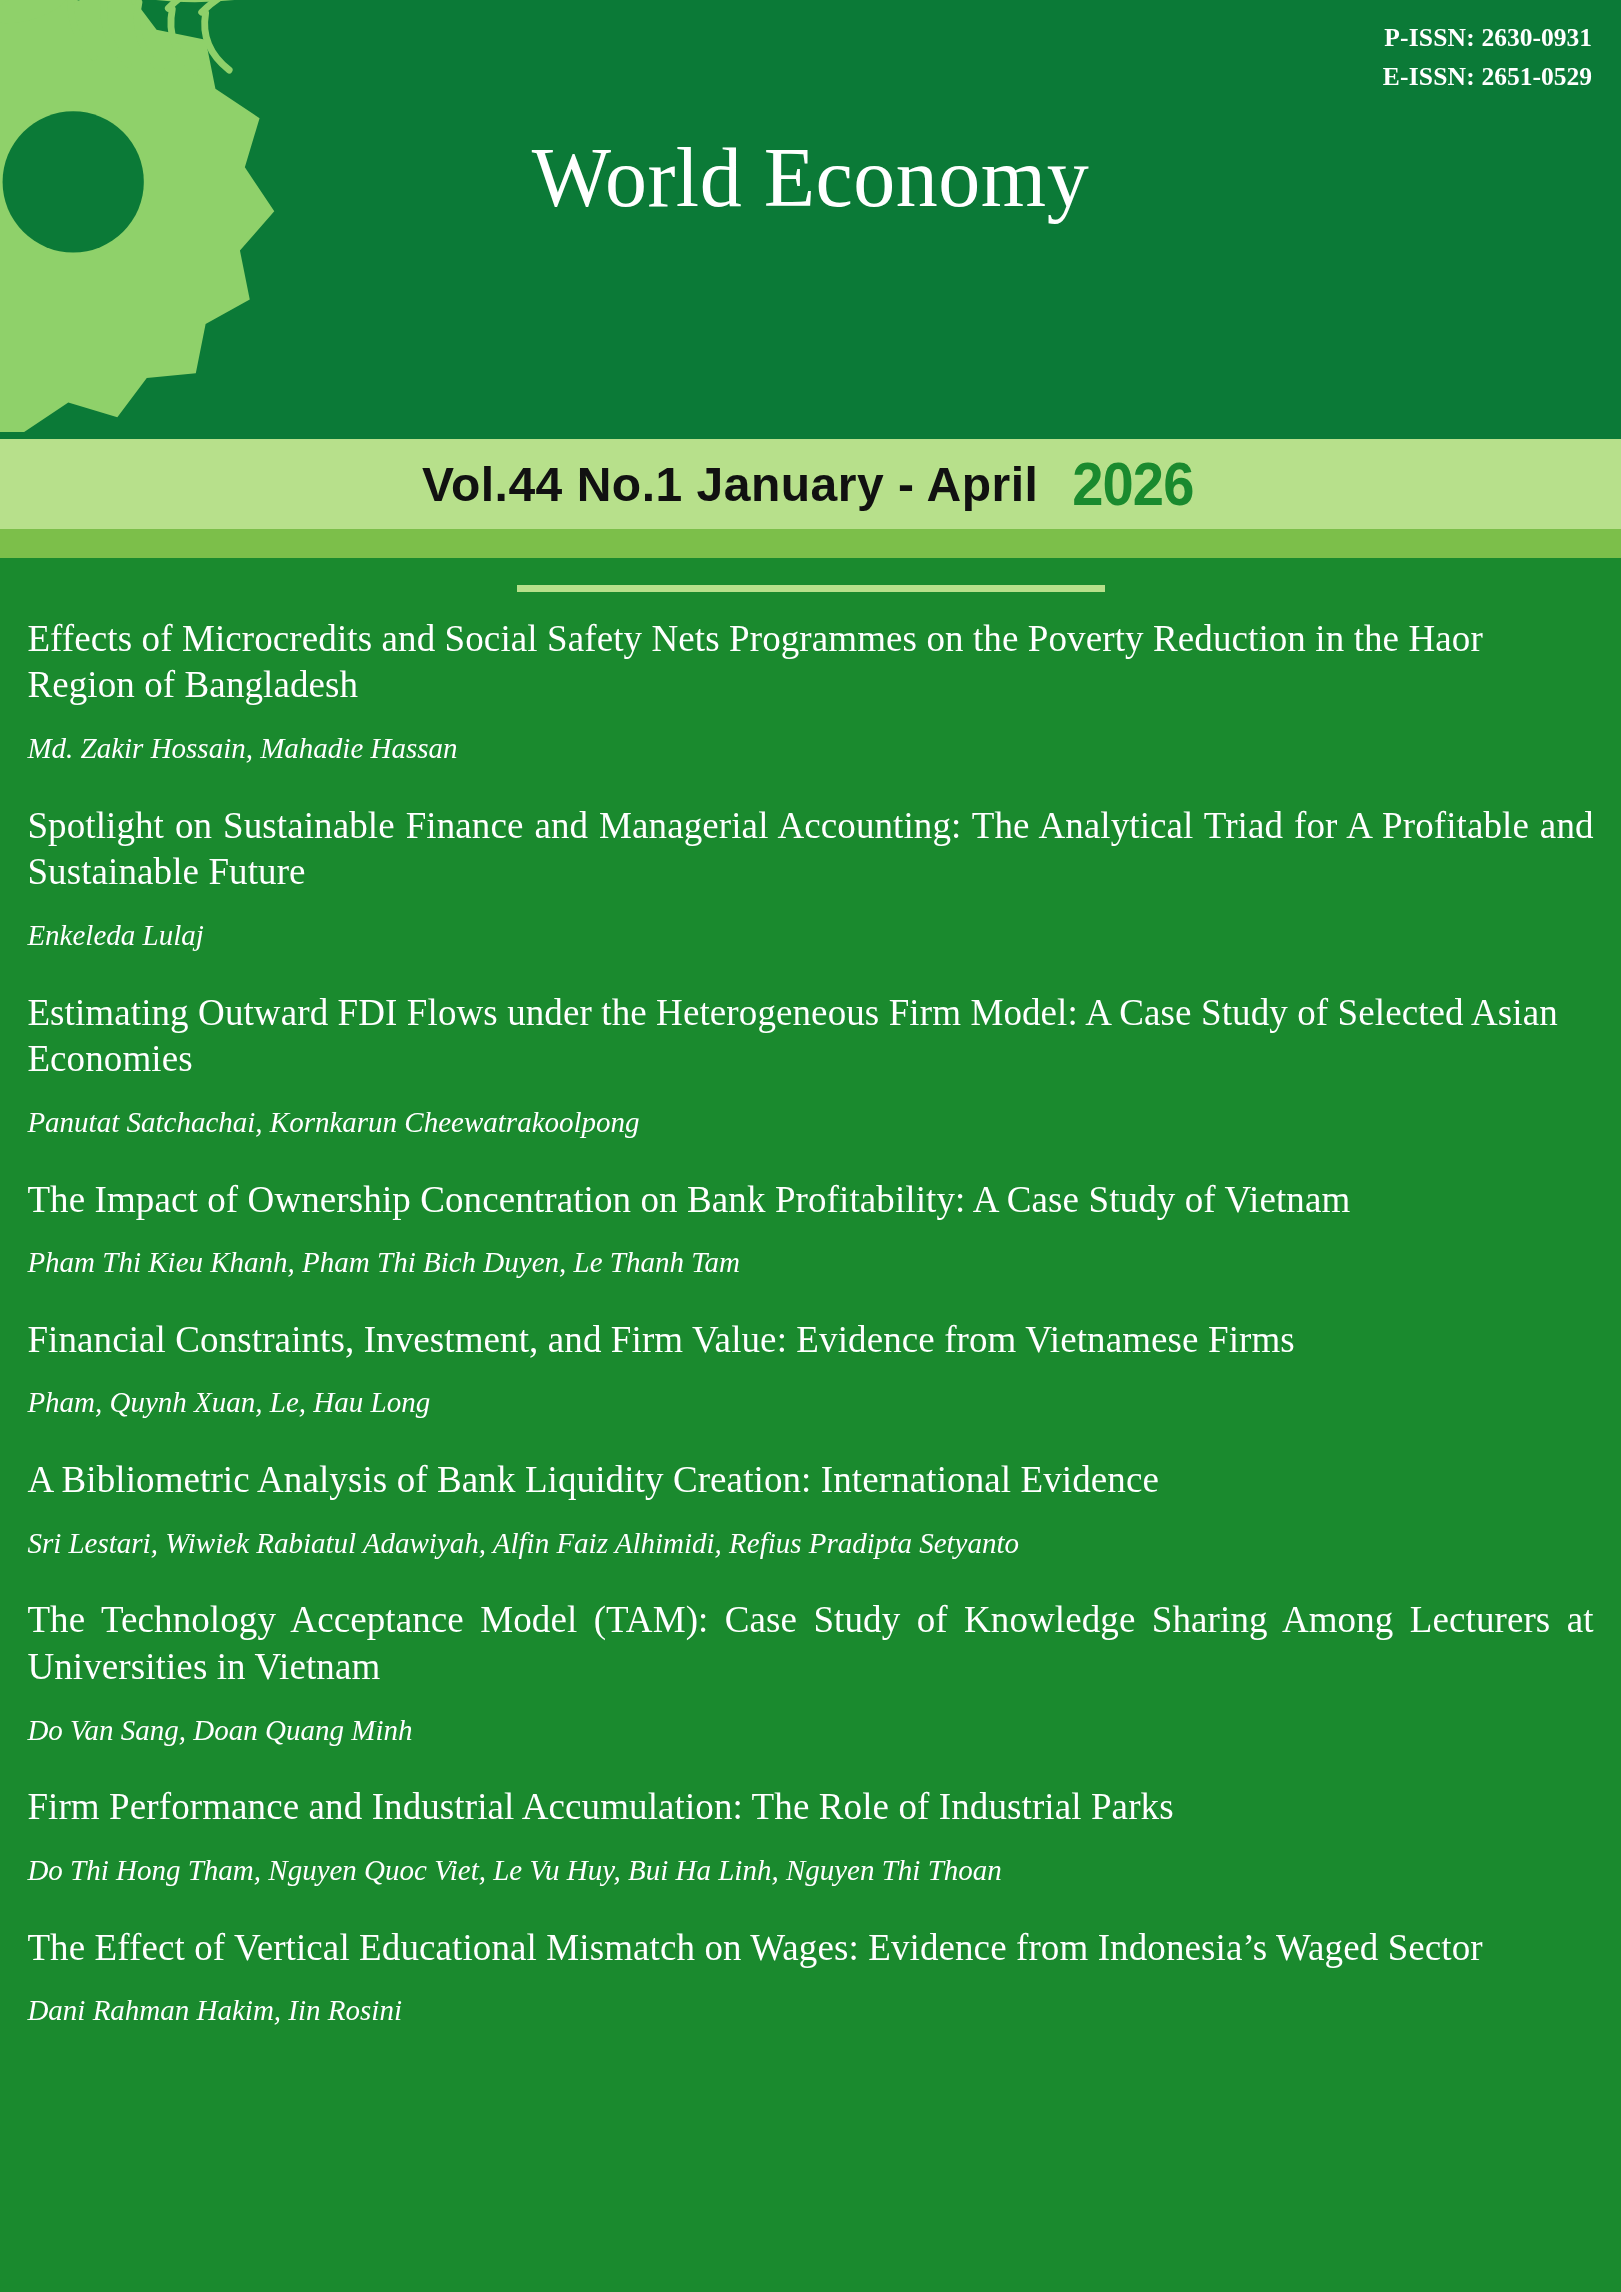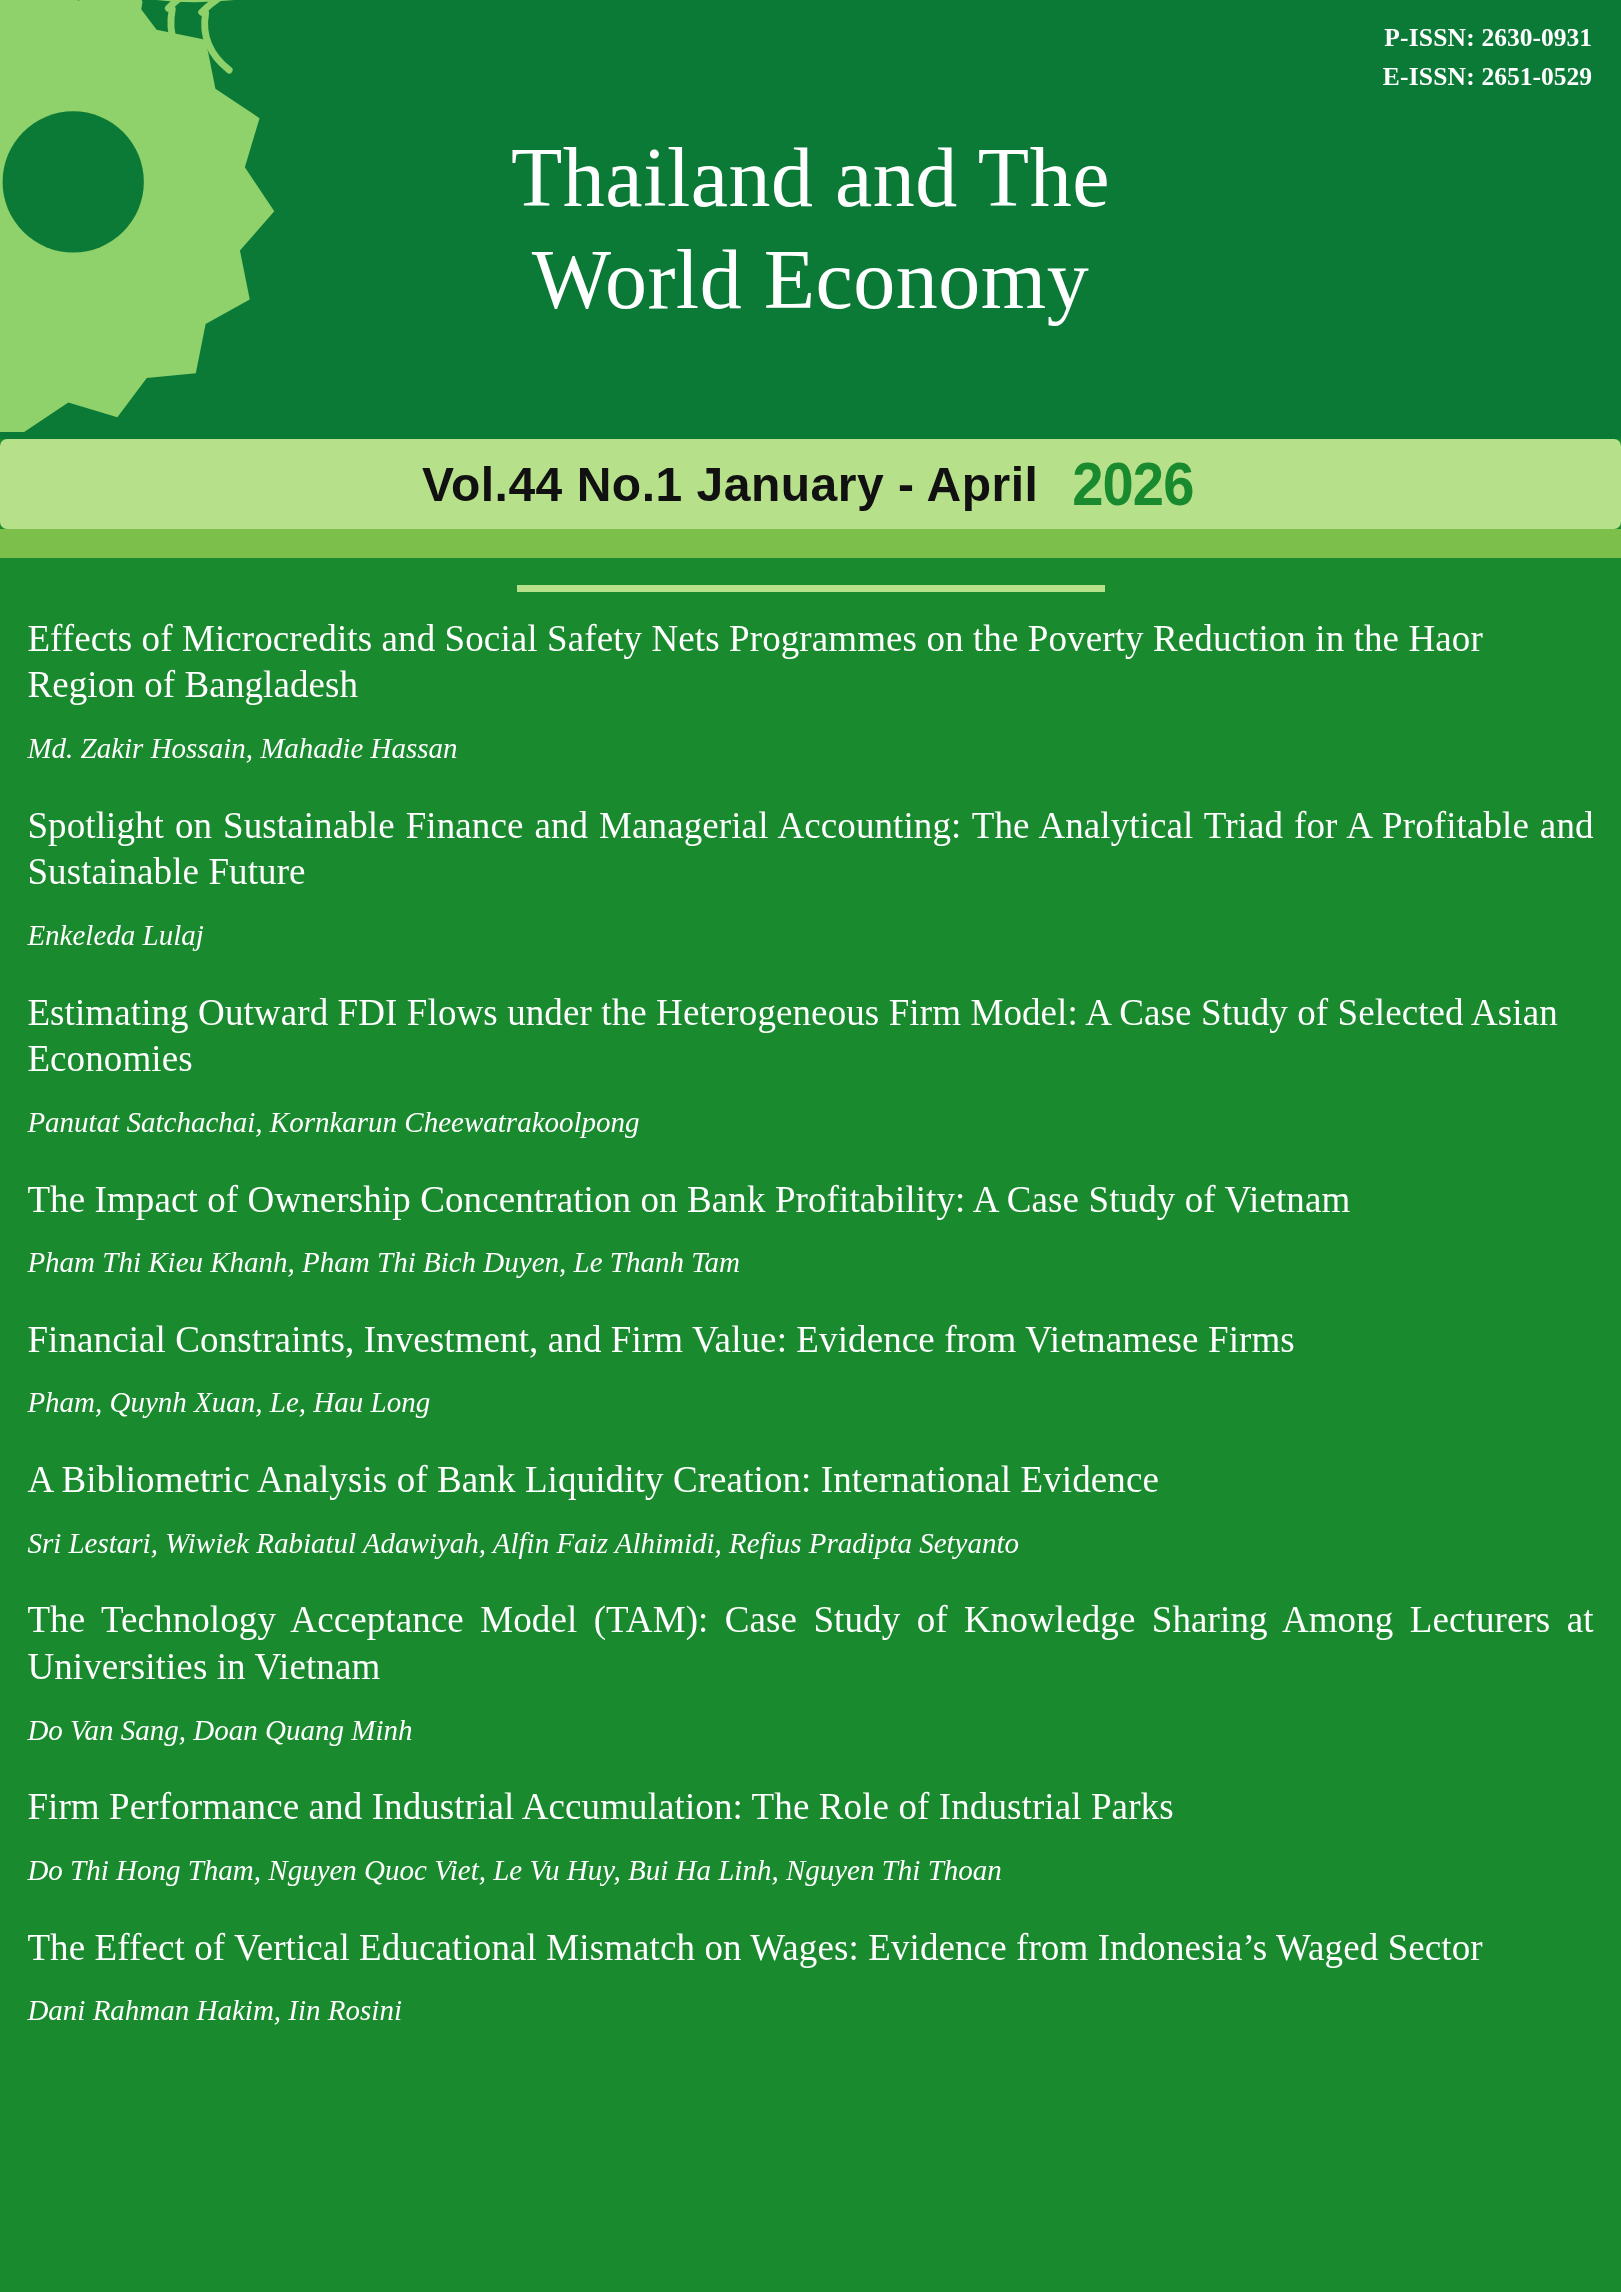--- a/index.html
+++ b/index.html
@@ -69,21 +69,20 @@
 
   
   .volume-band {
     position: relative;
     width: 100%;
     height: 90px;
     background: #b7e08b;
     display: flex;
     align-items: center;
     justify-content: center;
-    border-radius: 7px;
   }
   .volume-text {
     font-family: "Liberation Sans", sans-serif;
     font-weight: bold;
     font-size: 48px;
     color: #111111;
     letter-spacing: 0.5px;
   }
   .volume-year {
     font-family: "Liberation Sans", sans-serif;
@@ -176,21 +175,20 @@
       <span>P-ISSN:</span>
       <span class="num">2630-0931</span>
     </div>
     <div>
       <span>E-ISSN:</span>
       <span class="num">2651-0529</span>
     </div>
   </div>
 
   <div class="journal-title">
-    <span class="line1">Thailand and The</span>
     <span class="line2">World Economy</span>
   </div>
 </div>
 
 <div class="volume-band">
   <span class="volume-text">Vol.44 No.1 January - April</span>
   <span class="volume-year">2026</span>
 </div>
 <div class="sub-band"></div>
 

